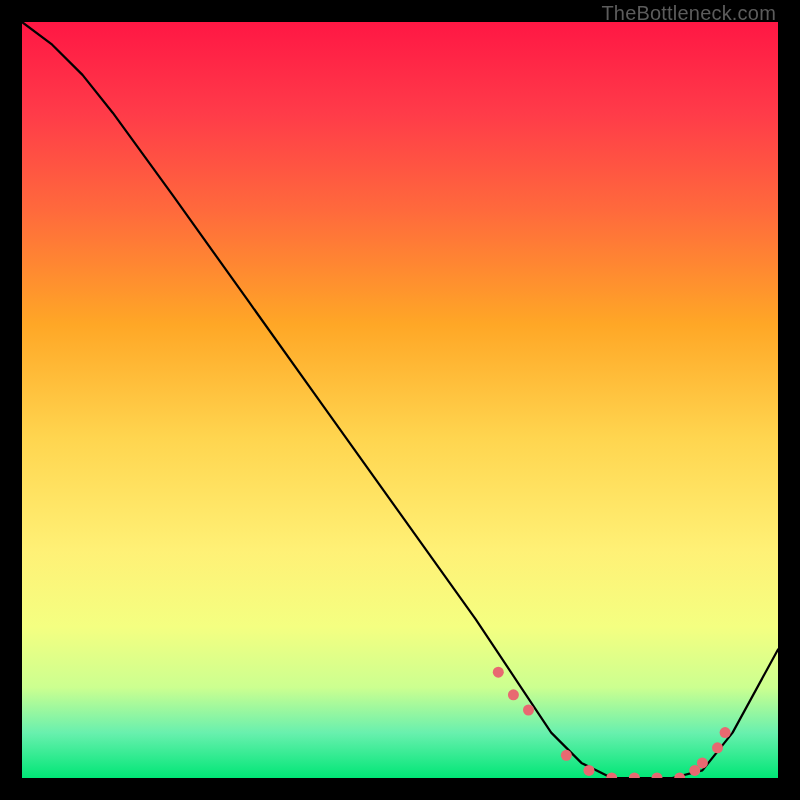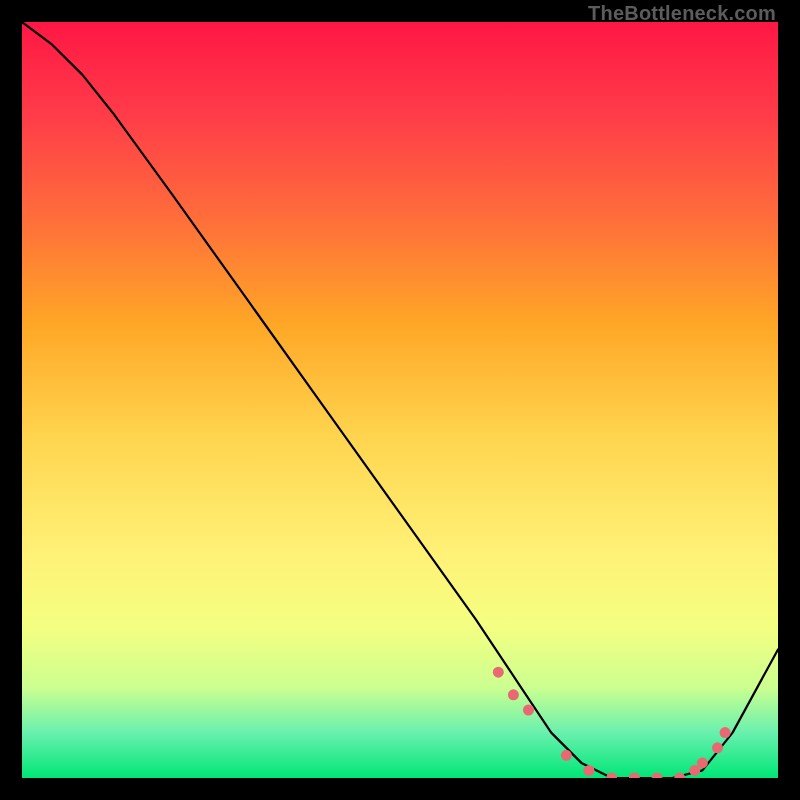--- a/index.html
+++ b/index.html
@@ -25,21 +25,21 @@
     width: 756px;
     height: 756px;
     display: block;
   }
   .watermark {
     position: absolute;
     top: 2px;
     right: 24px;
     font-family: Arial, Helvetica, sans-serif;
     font-size: 20px;
-    font-weight: 700;
+    font-weight: 400;
     color: #5c5c5c;
     letter-spacing: 0.2px;
   }
 </style>
 </head>
 <body>
 
 <div class="frame">
   <svg class="plot" viewBox="0 0 756 756" preserveAspectRatio="none">
     <defs>

